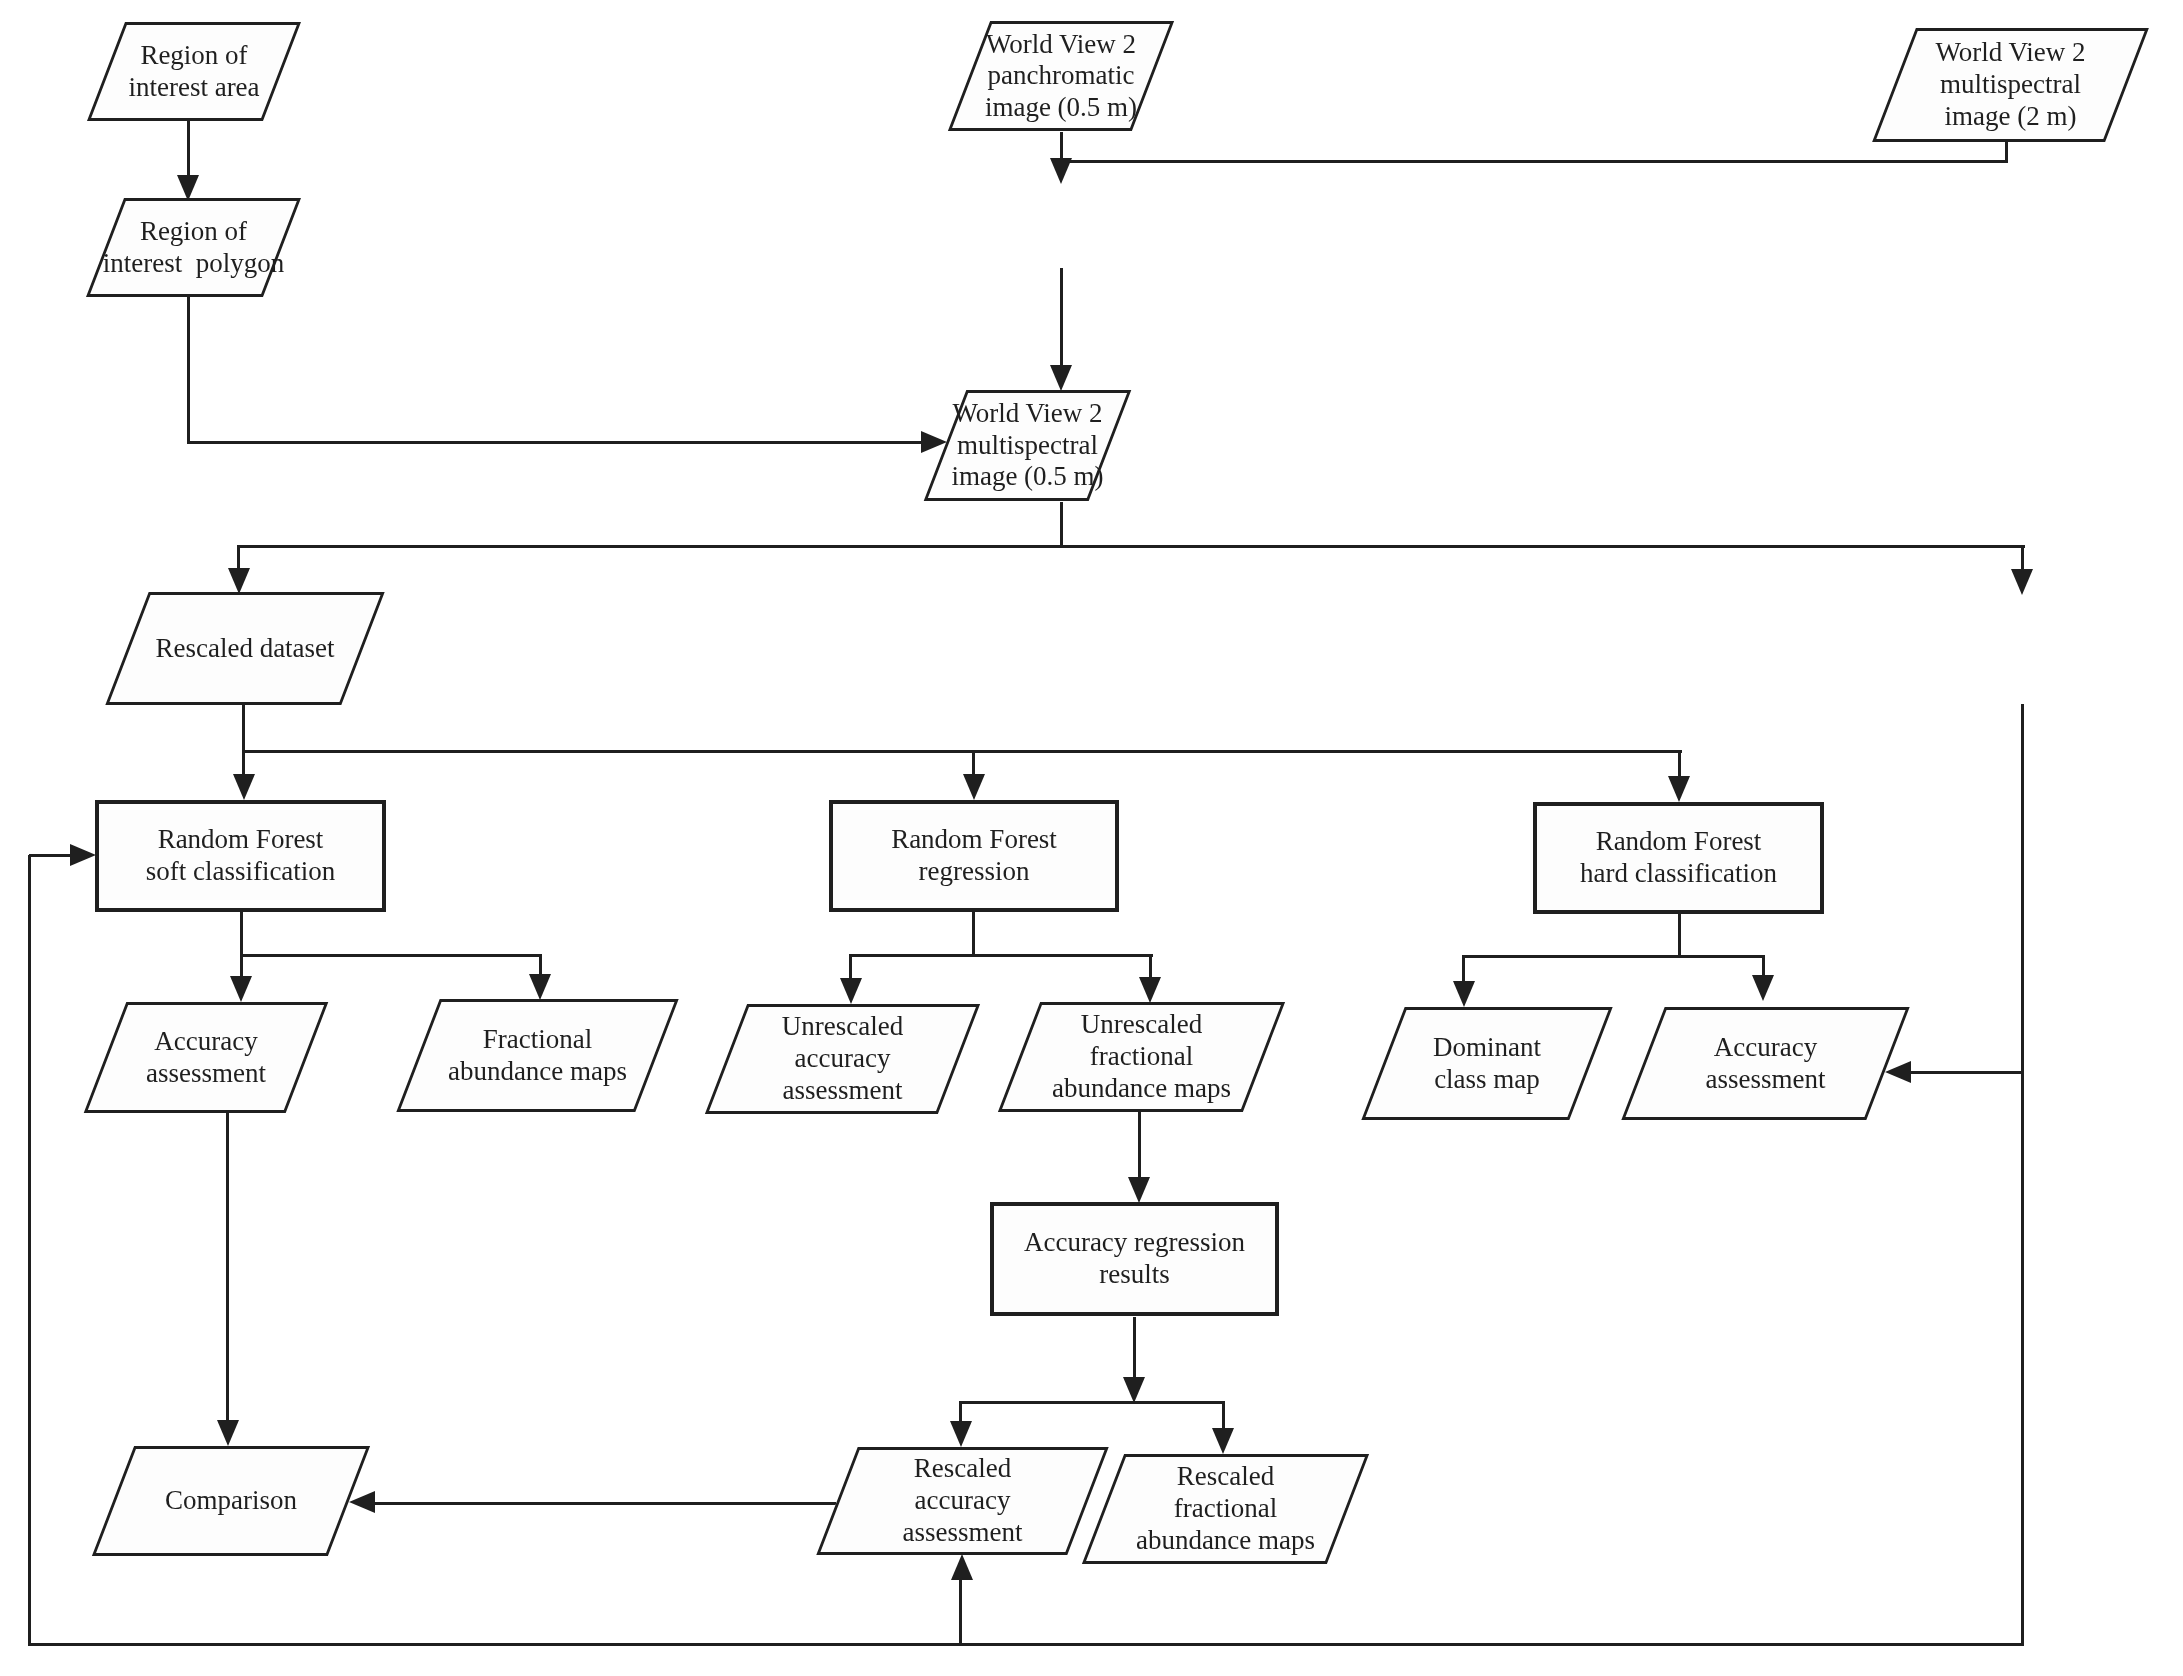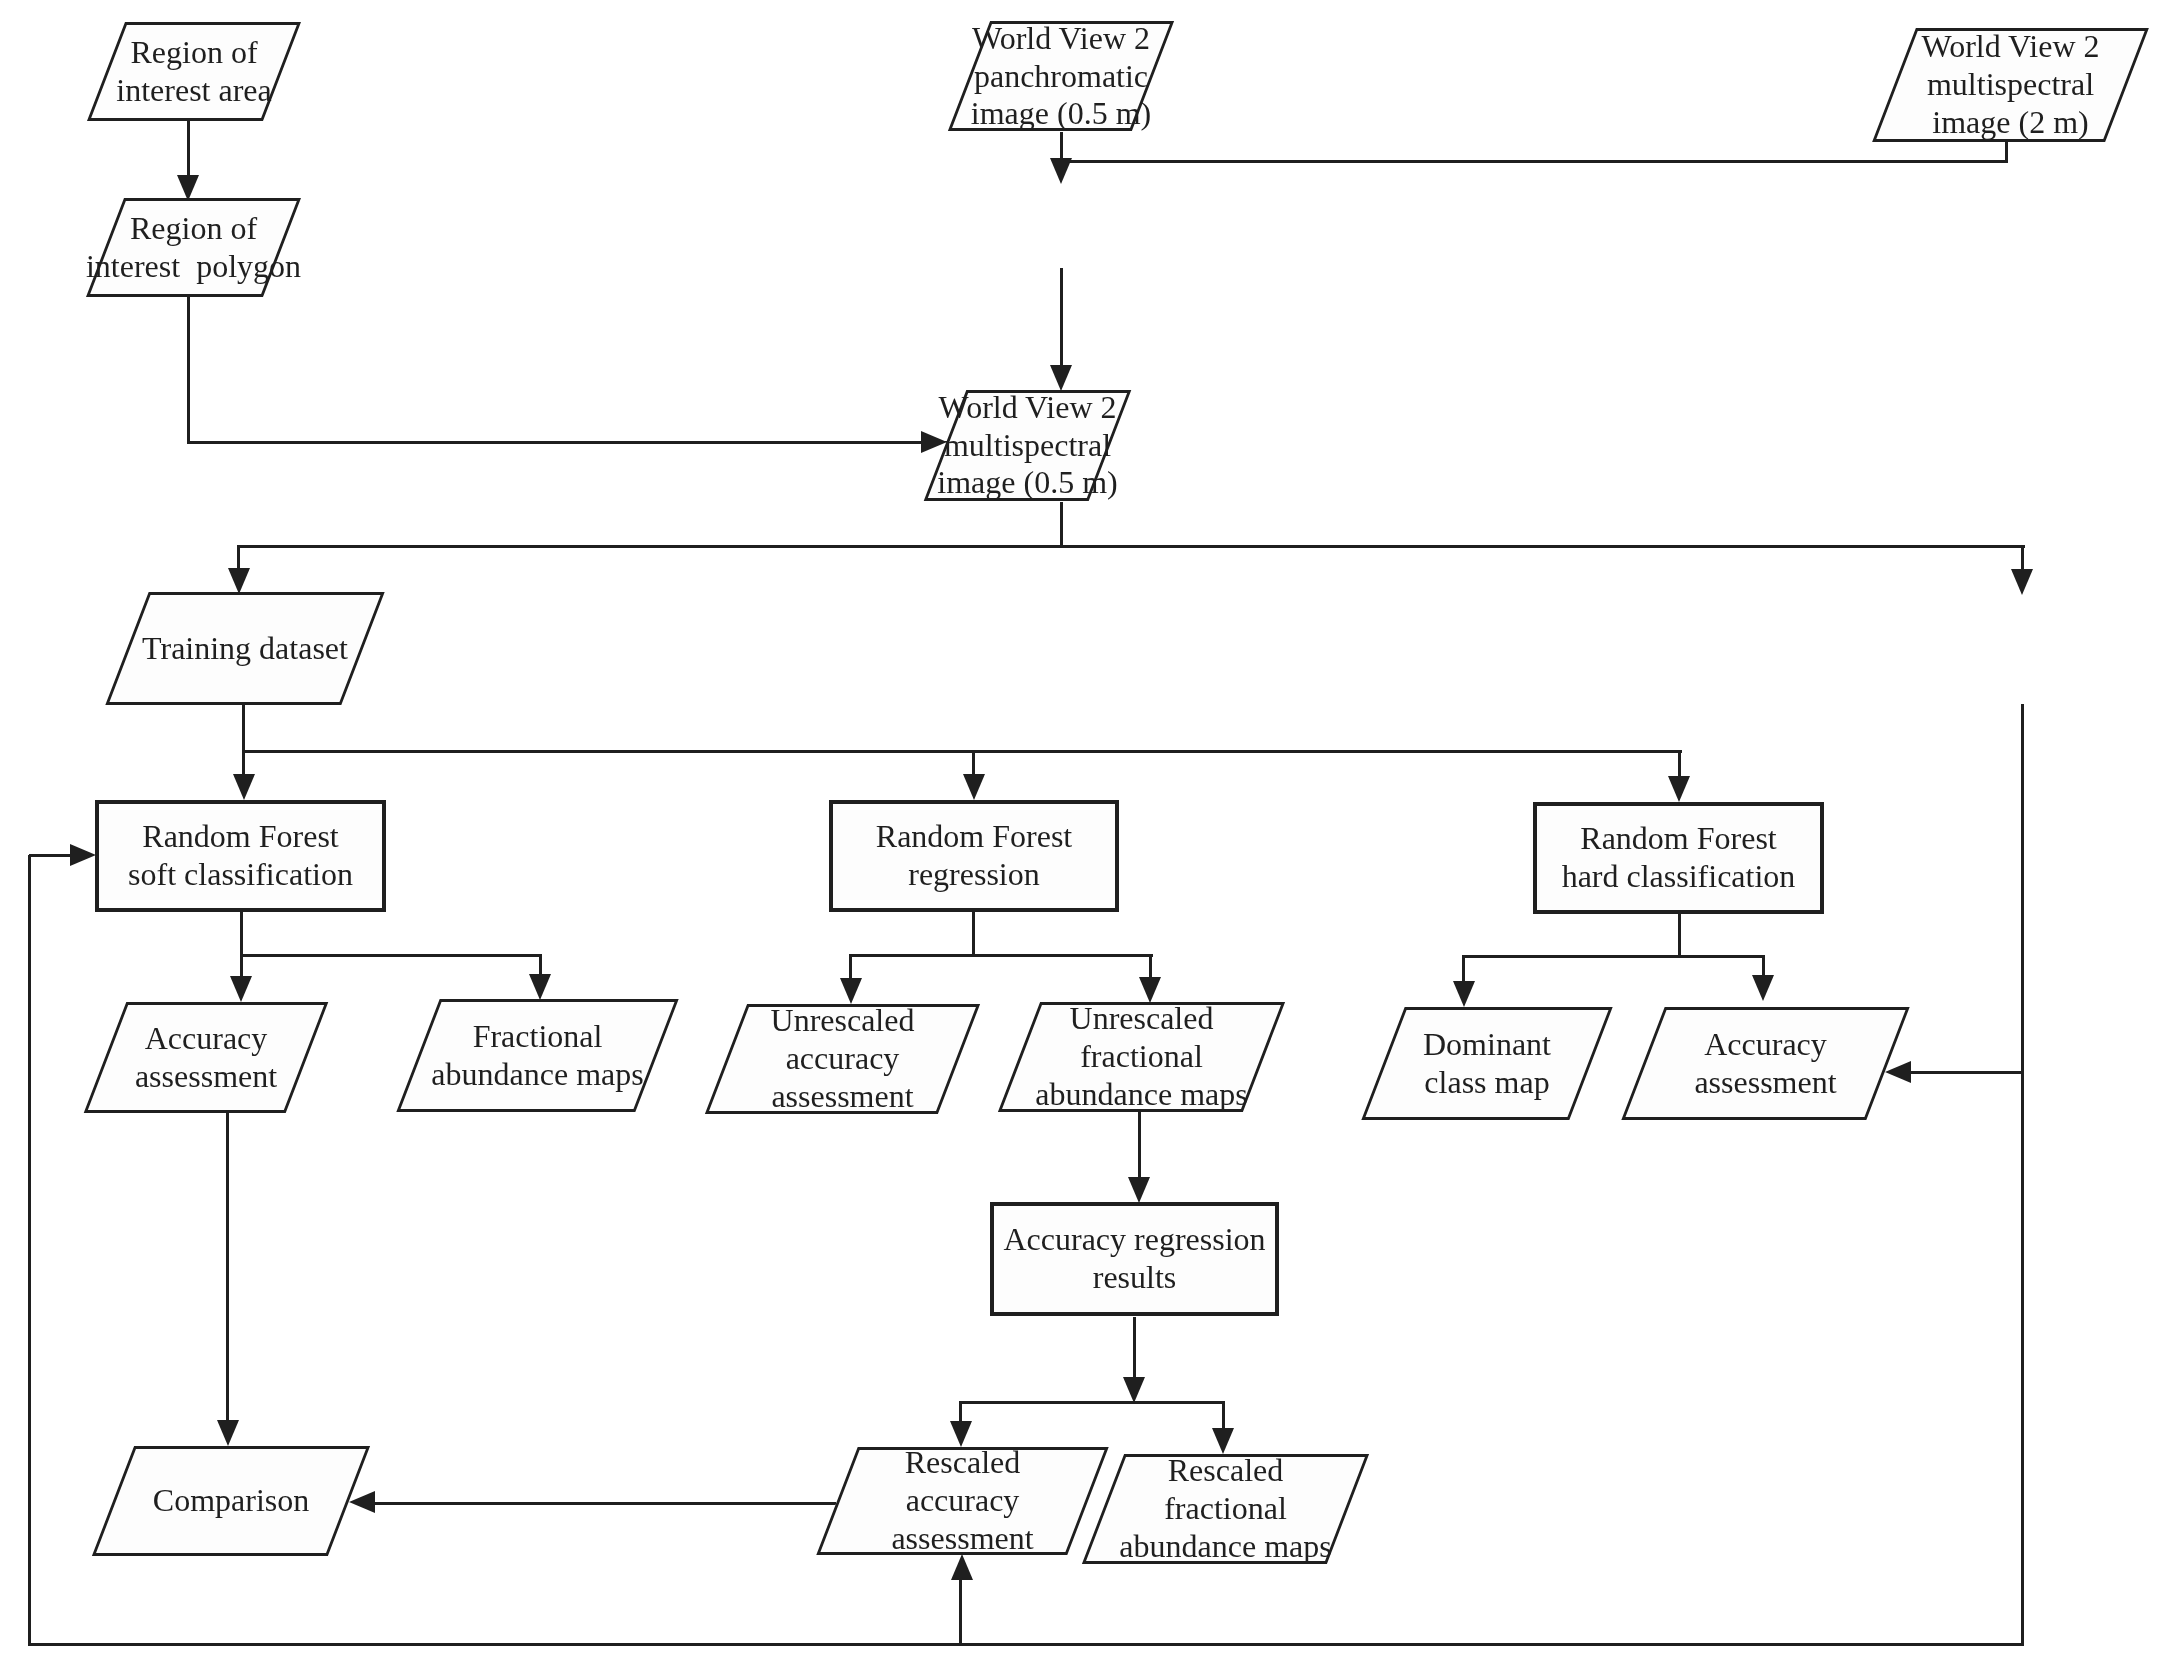--- a/index.html
+++ b/index.html
@@ -5,21 +5,21 @@
   html,body{margin:0;padding:0;background:#ffffff;}
   .canvas{position:relative;width:2183px;height:1676px;background:#ffffff;overflow:hidden;
           font-family:"Liberation Serif","DejaVu Serif",serif;color:#1f1f1f;}
   
   .node{position:absolute;z-index:5;}
   .node .shape{position:absolute;left:0;top:0;right:0;bottom:0;background:#fdfdfd;border:3.7px solid #1f1f1f;box-sizing:border-box;}
   .node.para .shape{transform:skewX(-21deg);}
   .node.rect .shape{border-width:4.9px;}
   .node .label{position:absolute;left:-20%;top:0;width:140%;height:100%;
                display:flex;align-items:center;justify-content:center;text-align:center;
-               white-space:pre-wrap;font-size:32px;line-height:1.18;z-index:6;}
+               white-space:pre-wrap;font-size:27px;line-height:1.18;z-index:6;}
   
   .seg{position:absolute;background:#1f1f1f;z-index:1;}
   .ah{position:absolute;width:0;height:0;z-index:2;}
   .ah.down{border-left:11px solid transparent;border-right:11px solid transparent;border-top:26px solid #1f1f1f;}
   .ah.up{border-left:11px solid transparent;border-right:11px solid transparent;border-bottom:26px solid #1f1f1f;}
   .ah.right{border-top:11px solid transparent;border-bottom:11px solid transparent;border-left:26px solid #1f1f1f;}
   .ah.left{border-top:11px solid transparent;border-bottom:11px solid transparent;border-right:26px solid #1f1f1f;}
   
   #n-roi-area{left:106px;top:22px;width:176px;height:99px;}
   #n-roi-polygon{left:105px;top:198px;width:177px;height:99px;}
@@ -150,21 +150,21 @@
 image (2 m)</span>
   </div>
   <div class="node para" id="n-wv2-ms05">
     <span class="shape"></span>
     <span class="label">World View 2
 multispectral
 image (0.5 m)</span>
   </div>
   <div class="node para" id="n-training">
     <span class="shape"></span>
-    <span class="label">Training dataset</span>
+    <span class="label">Rescaled dataset</span>
   </div>
   <div class="node rect" id="n-rf-soft">
     <span class="shape"></span>
     <span class="label">Random Forest
 soft classification</span>
   </div>
   <div class="node rect" id="n-rf-reg">
     <span class="shape"></span>
     <span class="label">Random Forest
 regression</span>

